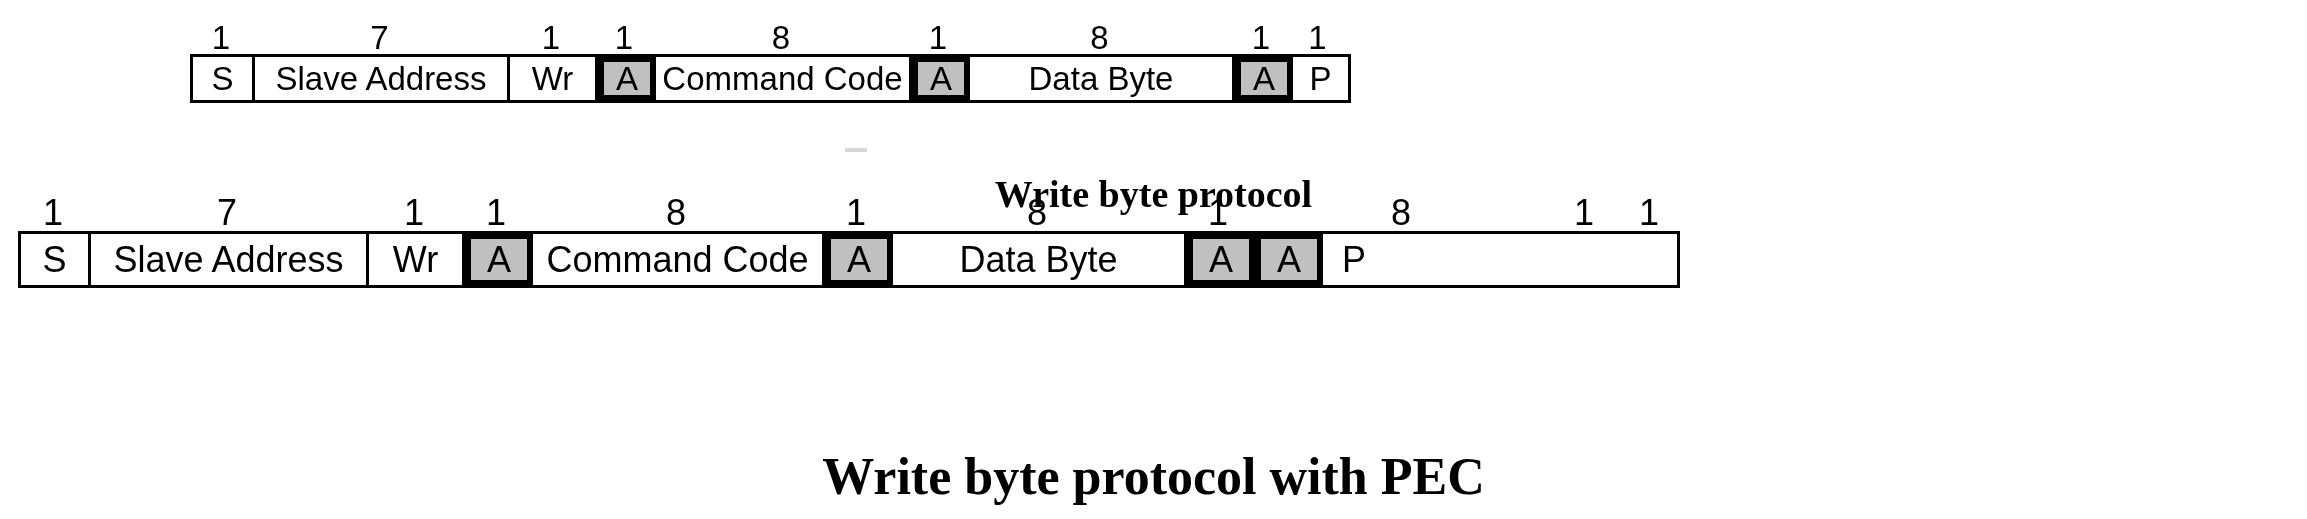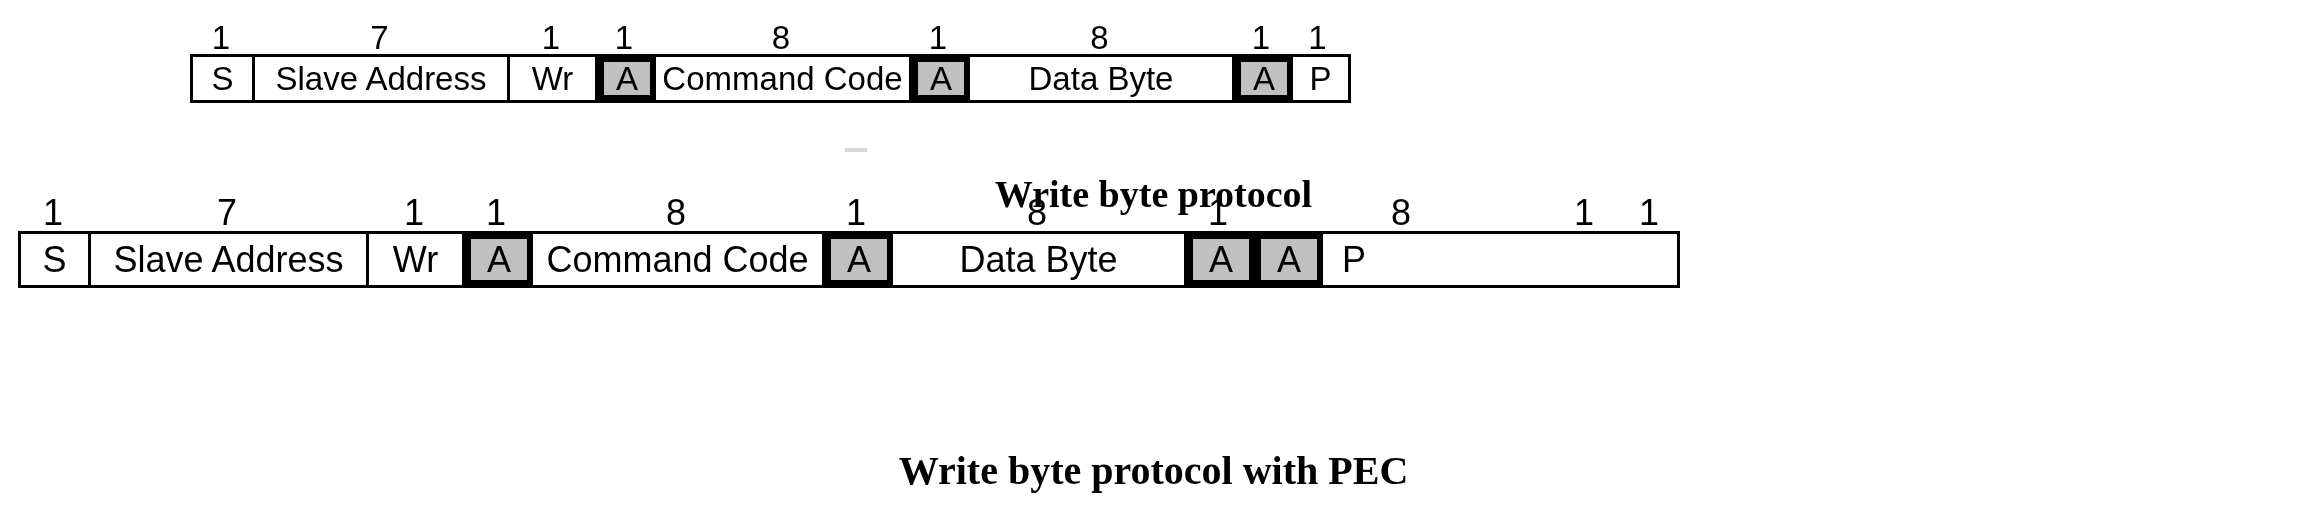--- a/index.html
+++ b/index.html
@@ -90,21 +90,21 @@
   #row-write-byte .frame     { height: 49px; }
   #row-write-byte .field     { font-size: 33px; }
 
   
   #row-write-byte-pec        { left: 18px; top: 185px; }
   #row-write-byte-pec .bitcounts { font-size: 36px; }
   #row-write-byte-pec .frame     { height: 57px; }
   #row-write-byte-pec .field     { font-size: 36px; }
 
   #caption-write-byte     { left: 0; top: 172px; width: 2307px; font-size: 38px; }
-  #caption-write-byte-pec { left: 0; top: 447px; width: 2307px; font-size: 40px; }
+  #caption-write-byte-pec { left: 0; top: 447px; width: 2307px; font-size: 52px; }
 
   
   .artifact {
     position: absolute;
     left: 845px;
     top: 148px;
     width: 22px;
     height: 4px;
     background: #d8d8d8;
   }

